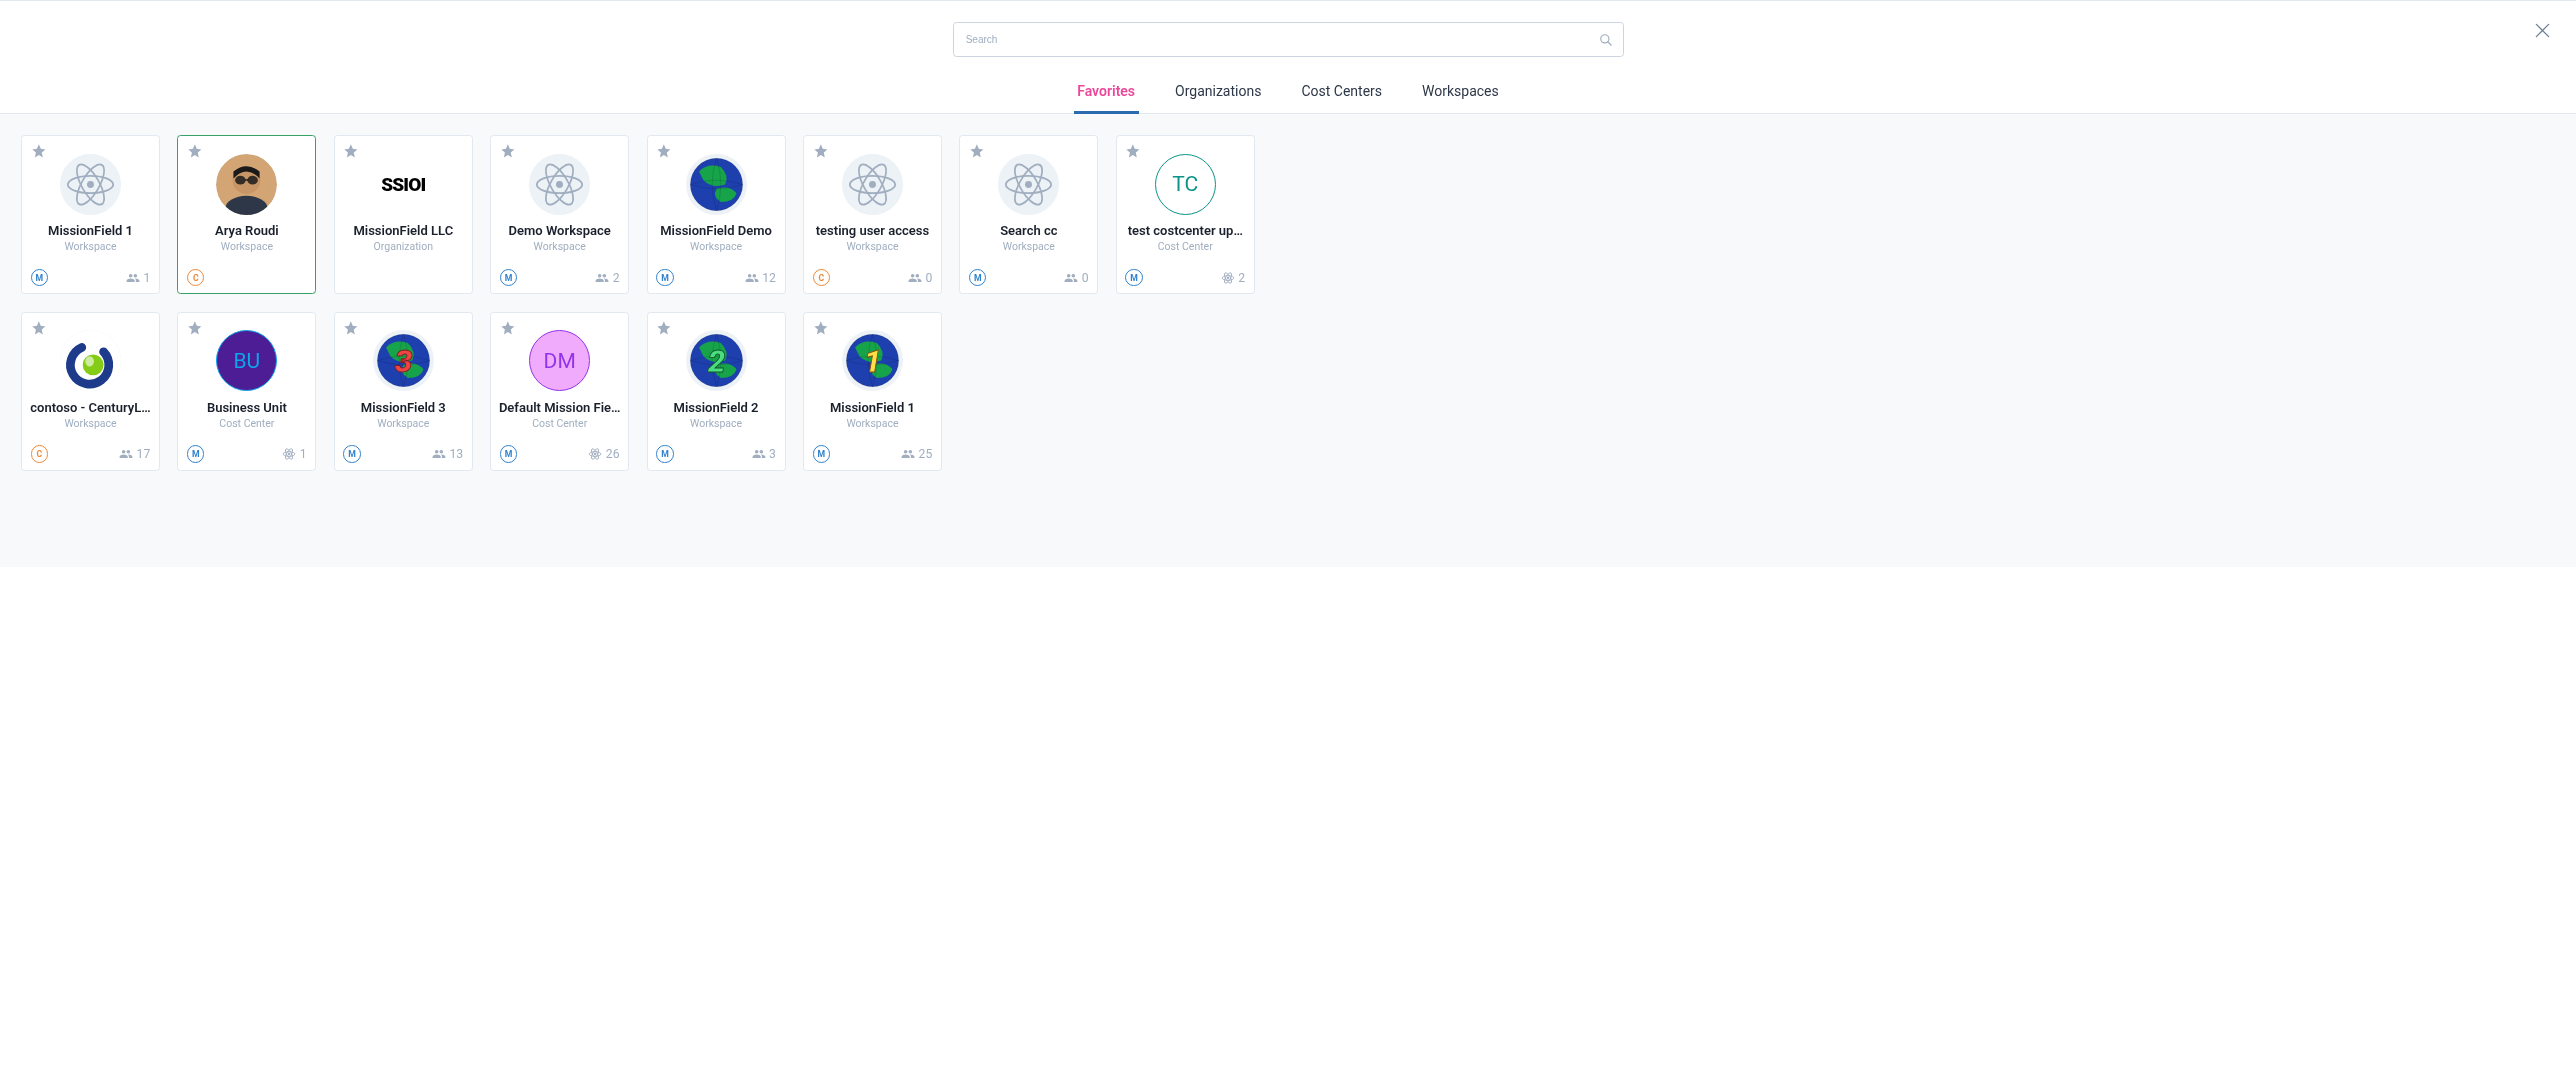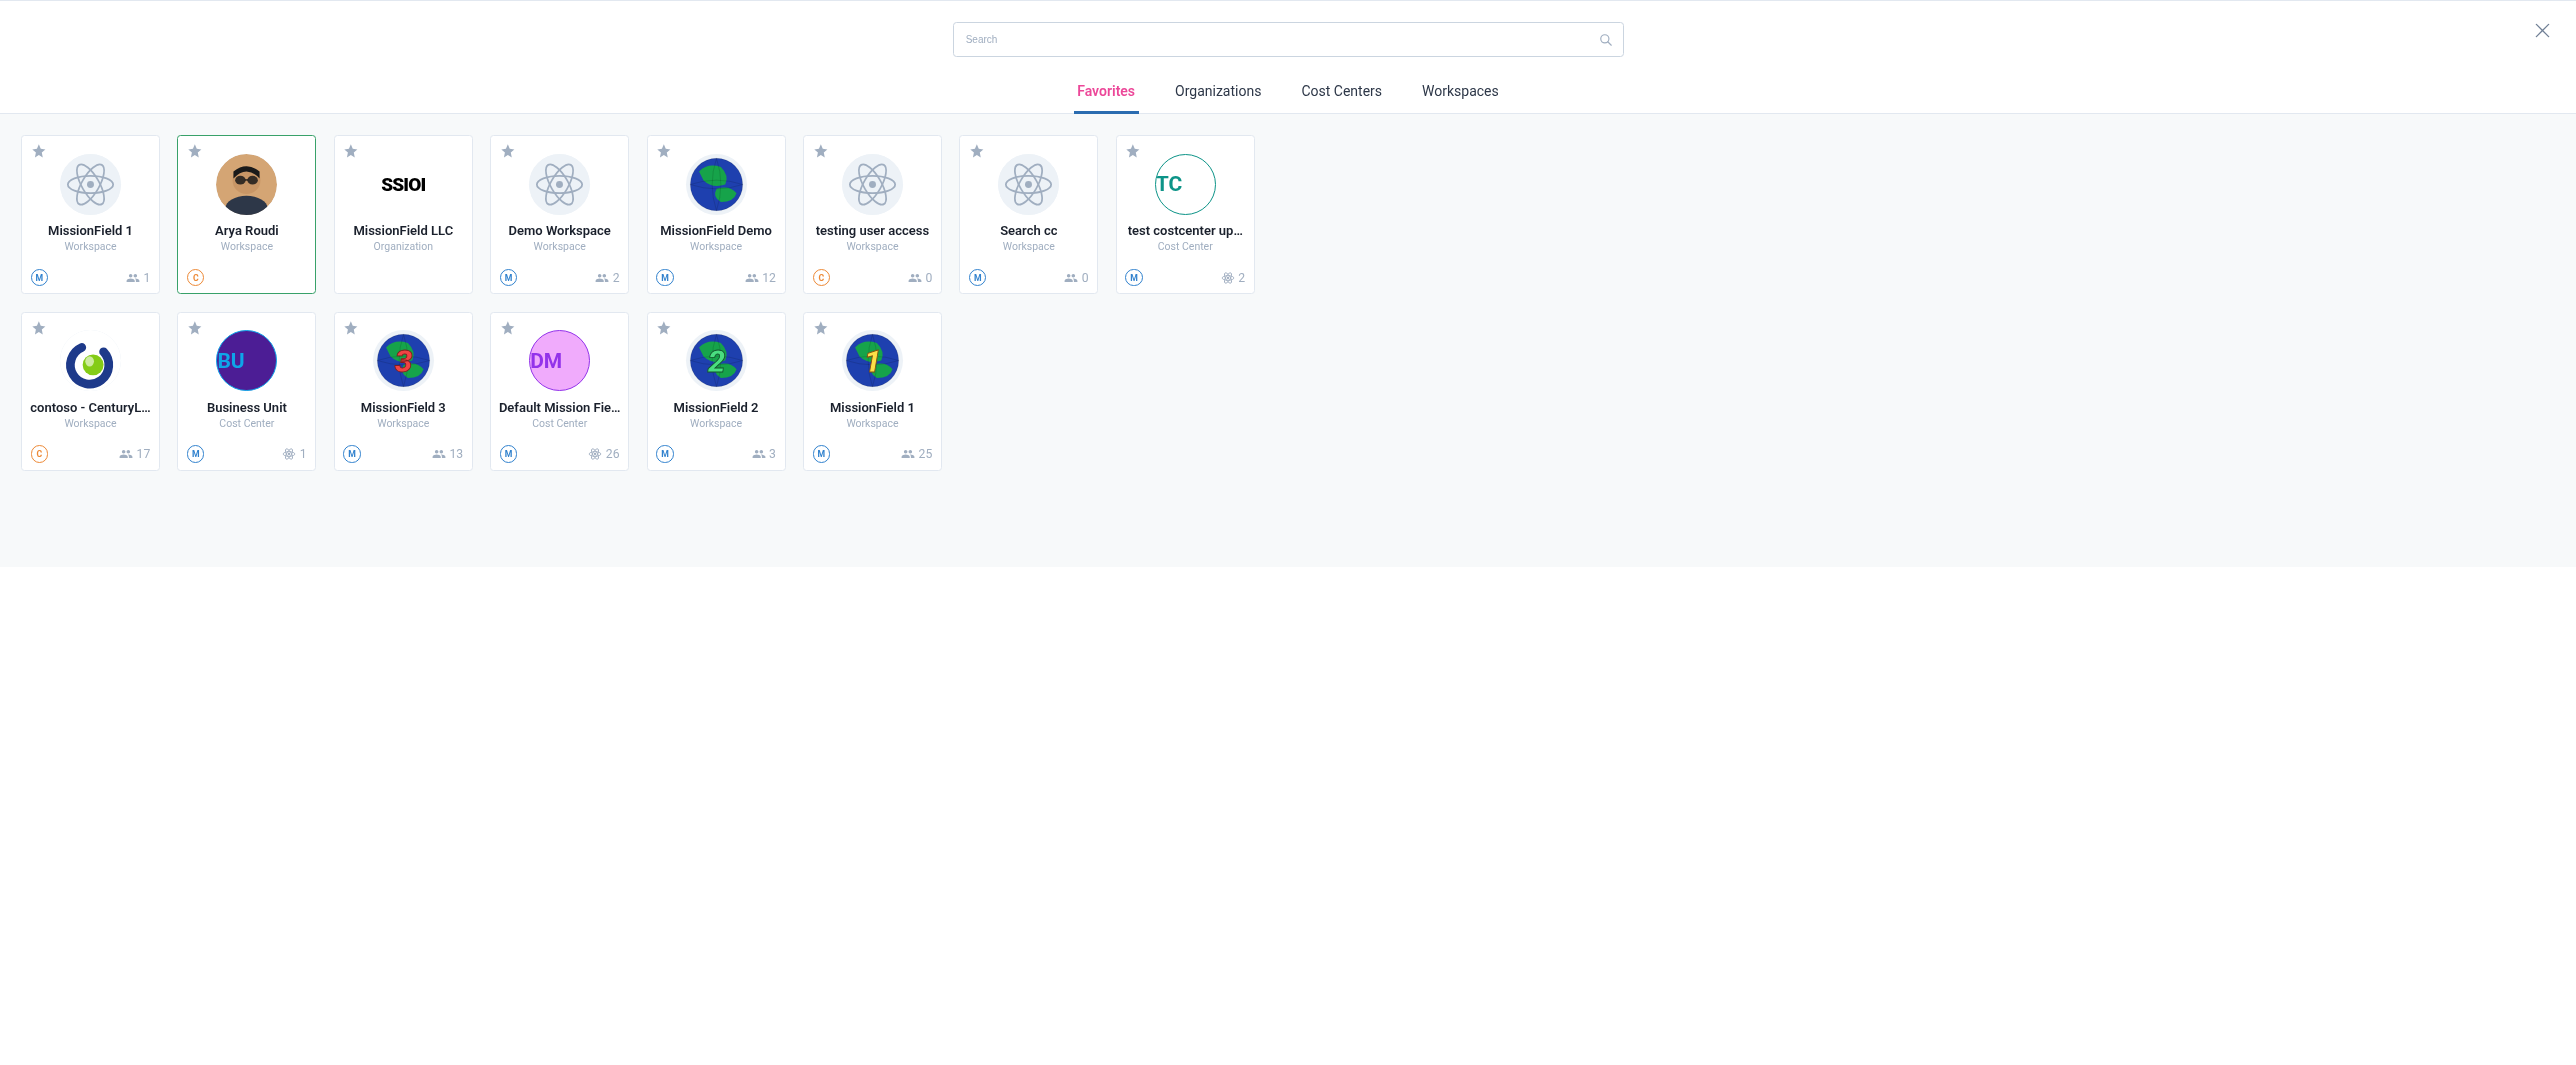--- a/index.html
+++ b/index.html
@@ -107,29 +107,30 @@
     color: #a0aec0;
     cursor: pointer;
   }
   .star svg { width: 100%; height: 100%; fill: currentColor; }
   .avatar {
     width: 61px;
     height: 61px;
     border-radius: 50%;
     display: flex;
     align-items: center;
+    justify-content: center;
     overflow: hidden;
     background: #edf2f7;
     margin-bottom: 8.7px;
   }
   .avatar svg { width: 100%; height: 100%; }
   .avatar.ring { background: #fff; border: 1.7px solid #0d9488; }
   .avatar.ring-purple { background: #f0abfc; border: 1.7px solid #9333ea; }
   .avatar.ring-blue { background: #4c1d95; border: 1.7px solid #0ea5e9; }
-  .avatar-text { font-size: 21px; font-weight: 700; }
+  .avatar-text { font-size: 21px; font-weight: 400; }
   .avatar-text.teal { color: #0d9488; }
   .avatar-text.purple { color: #9333ea; }
   .avatar-text.blue { color: #0ea5e9; }
   .card-title {
     font-size: 13px;
     font-weight: 600;
     color: #1a202c;
     max-width: 122px;
     white-space: nowrap;
     overflow: hidden;

